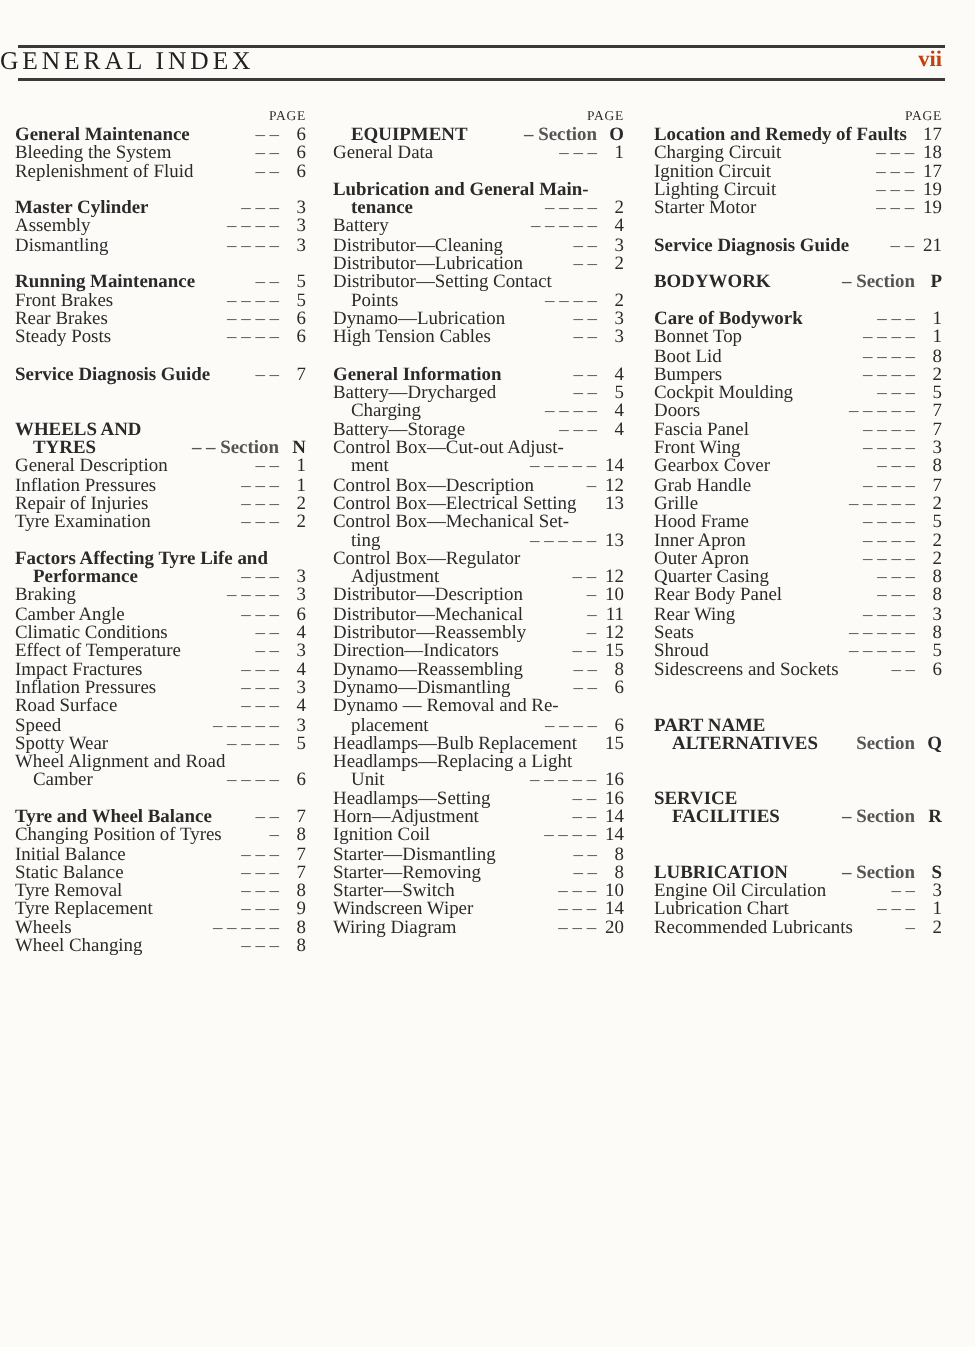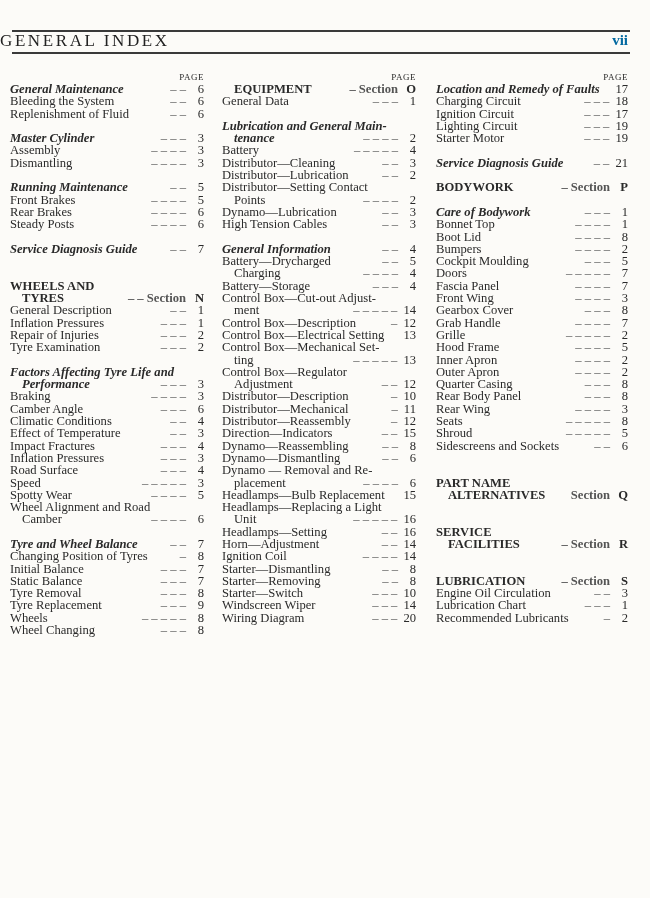--- a/index.html
+++ b/index.html
@@ -11,32 +11,32 @@
     position: relative;
   }
   .rule { position: absolute; left: 12px; width: 618px; height: 1.5px; background: #3a3a3a; }
   .rule.top { top: 30px; }
   .rule.bottom { top: 52px; }
   .title {
     position: absolute; top: 31px; left: 0; width: 650px; 
     font-size: 17px; letter-spacing: 2.6px; color: #222;
   }
   .pagenum {
-    position: absolute; top: 32px; right: 22px; font-size: 15px; font-weight: bold; color: #0369a1;
+    position: absolute; top: 32px; right: 22px; font-size: 15px; font-weight: bold; color: #c2410c;
   }
   .col { position: absolute; top: 71px; font-size: 12.6px; line-height: 12.3px; }
   .col1 { left: 10px; width: 194px; }
   .col2 { left: 222px; width: 194px; }
   .col3 { left: 436px; width: 192px; }
   .page-label { text-align: right; font-size: 9px; letter-spacing: 0.5px; height: 12px; line-height: 13px; }
   .row { display: flex; align-items: baseline; white-space: nowrap; height: 12.3px; }
   .row .label { flex: 0 0 auto; }
   .row .dashes { flex: 1 1 auto; text-align: right; padding-right: 6px; color: #555; letter-spacing: 0; overflow: hidden; }
   .row .pg { flex: 0 0 auto; min-width: 12px; text-align: right; }
-  .row.bold .label { font-weight: bold; font-style: italic; }
+  .row.bold .label { font-weight: bold; }
   .row.section .label { font-weight: bold; }
   .row.section .pg { font-weight: bold; }
   .row.cont { padding-left: 12px; }
   .gap { height: 12.3px; }
 </style>
 </head>
 <body>
 
 <div class="rule top"></div>
 <div class="title">GENERAL INDEX</div>

